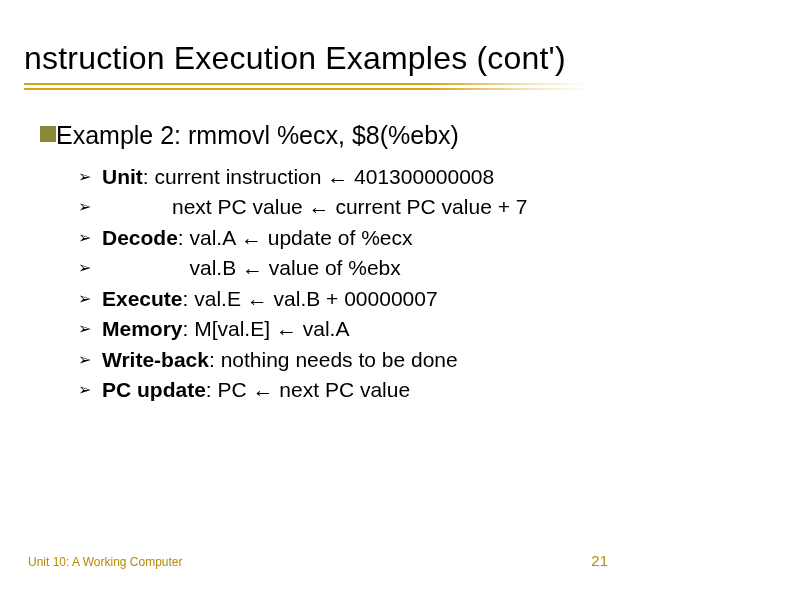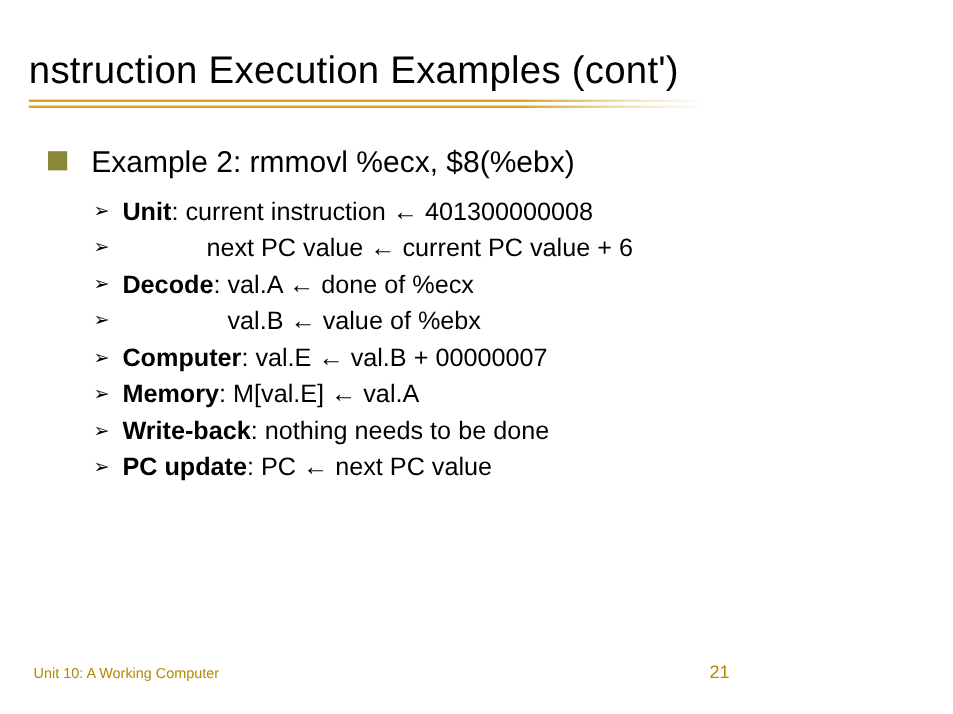--- a/index.html
+++ b/index.html
@@ -4,21 +4,21 @@
 <style>
   * { box-sizing: border-box; margin: 0; padding: 0; }
   html, body { width: 794px; height: 595px; background: #fff; font-family: Arial, Helvetica, sans-serif; color: #000; }
   .slide { width: 636px; height: 595px; position: relative; padding: 40px 28px 0 28px; }
   .title { font-size: 32px; font-weight: 400; letter-spacing: 0.2px; margin-bottom: 6px; margin-left:-4px; }
   .rule-wrap { position: relative; height: 14px; margin-left: -4px; margin-right: 20px; margin-bottom: 24px; }
   .rule-top { position: absolute; left: 0; right: 0; top: 0; height: 2px; background: #d6a419; }
   .rule-bot { position: absolute; left: 0; right: 0; top: 5px; height: 2px; background: #d6a419; }
   .rule-fade { position: absolute; right: -2px; top: -2px; width: 160px; height: 12px;
     background: linear-gradient(90deg, rgba(255,255,255,0) 0%, rgba(255,255,255,0.7) 60%, #fff 100%); }
-  .bullet-row { display: flex; align-items: flex-start; gap: 20px; margin-left: 12px; margin-bottom: 12px; }
+  .bullet-row { display: flex; align-items: flex-start; gap: 0; margin-left: 12px; margin-bottom: 12px; }
   .square { width: 16px; height: 16px; background: #8a863a; flex: 0 0 16px; margin-top: 5px; }
   .example-text { font-size: 25px; font-weight: 400; }
   .sub-list { margin-left: 50px; }
   .sub-row { display: flex; align-items: flex-start; gap: 6px; font-size: 21px; line-height: 1.45; }
   .chev { font-family: Arial, sans-serif; font-size: 16px; color: #000; flex: 0 0 18px; text-align: left; padding-top: 3px; }
   .sub-text b { font-weight: 700; }
   .footer { position: absolute; bottom: 26px; left: 28px; right: 28px; display: flex; justify-content: space-between; align-items: baseline; }
   .footer-left { font-size: 12px; color: #b48a00; }
   .footer-right { font-size: 15px; color: #b48a00; }
 </style>
@@ -42,33 +42,33 @@
     </div>
   </div>
 
   <div class="sub-list">
     <div class="sub-row">
       <span class="chev">➢</span>
       <span class="sub-text"><b>Unit</b><span>: current instruction ← 401300000008</span></span>
     </div>
     <div class="sub-row">
       <span class="chev">➢</span>
-      <span class="sub-text"><b></b><span style="white-space: pre;">            next PC value ← current PC value + 6</span></span>
+      <span class="sub-text"><b></b><span style="white-space: pre;">            next PC value ← current PC value + 7</span></span>
     </div>
     <div class="sub-row">
       <span class="chev">➢</span>
-      <span class="sub-text"><b>Decode</b><span>: val.A ← done of %ecx</span></span>
+      <span class="sub-text"><b>Decode</b><span>: val.A ← update of %ecx</span></span>
     </div>
     <div class="sub-row">
       <span class="chev">➢</span>
       <span class="sub-text"><b></b><span style="white-space: pre;">               val.B ← value of %ebx</span></span>
     </div>
     <div class="sub-row">
       <span class="chev">➢</span>
-      <span class="sub-text"><b>Computer</b><span>: val.E ← val.B + 00000007</span></span>
+      <span class="sub-text"><b>Execute</b><span>: val.E ← val.B + 00000007</span></span>
     </div>
     <div class="sub-row">
       <span class="chev">➢</span>
       <span class="sub-text"><b>Memory</b><span>: M[val.E] ← val.A</span></span>
     </div>
     <div class="sub-row">
       <span class="chev">➢</span>
       <span class="sub-text"><b>Write-back</b><span>: nothing needs to be done</span></span>
     </div>
     <div class="sub-row">

